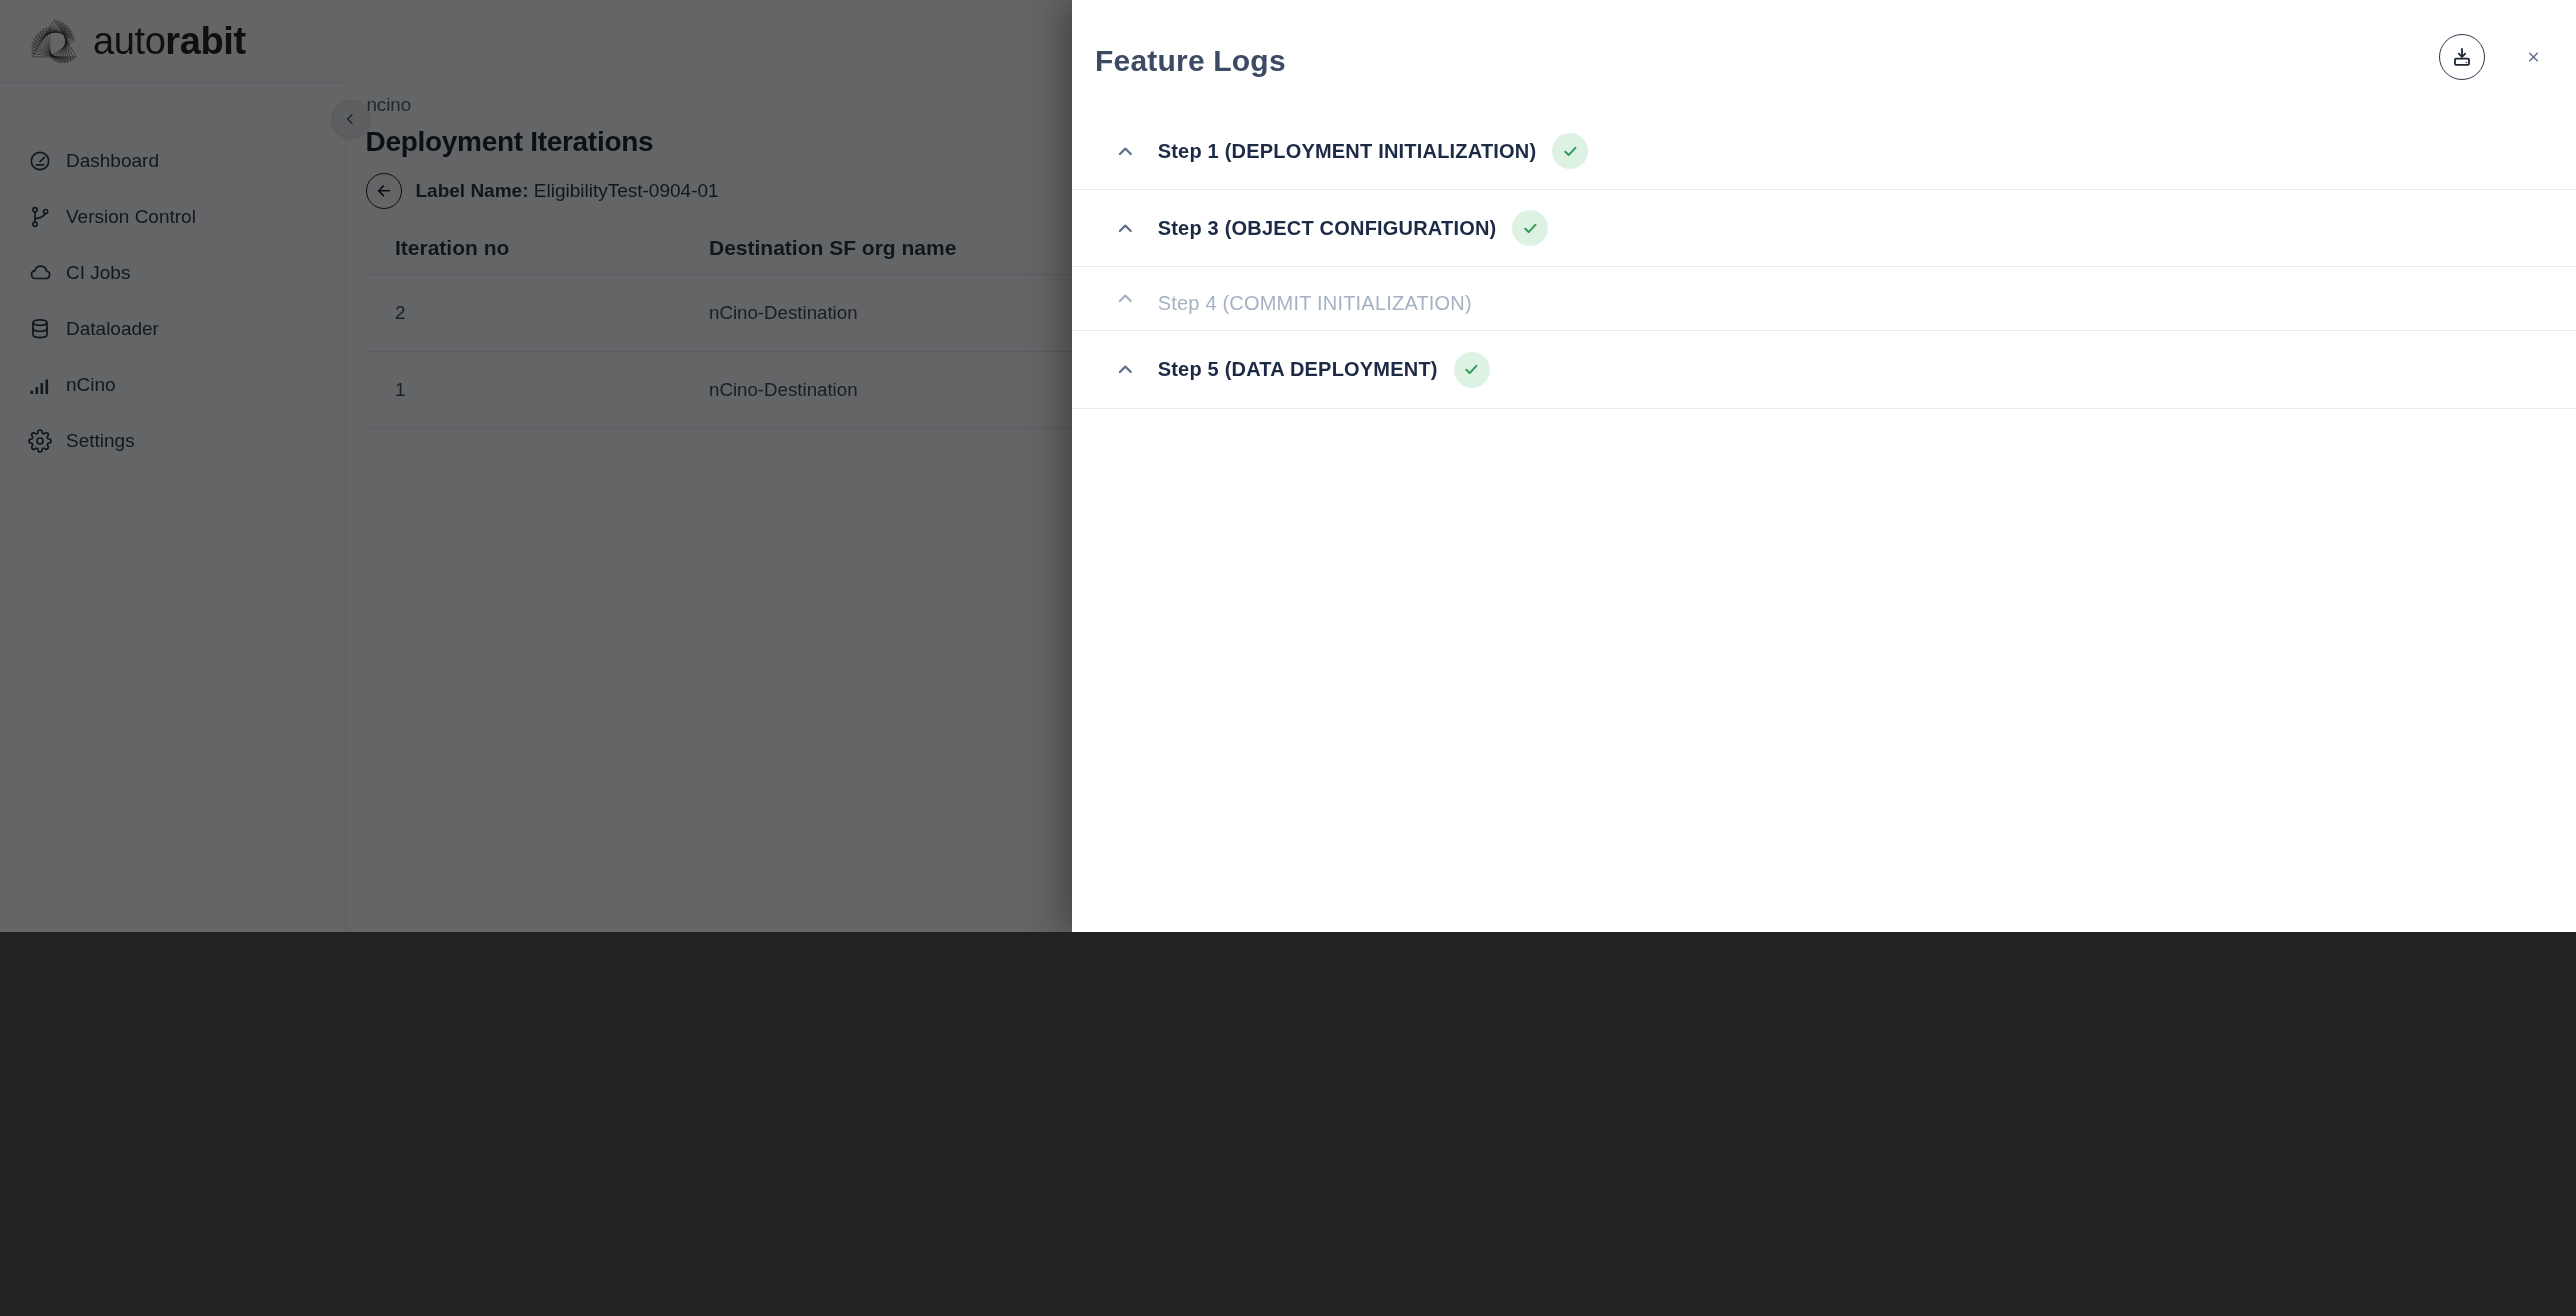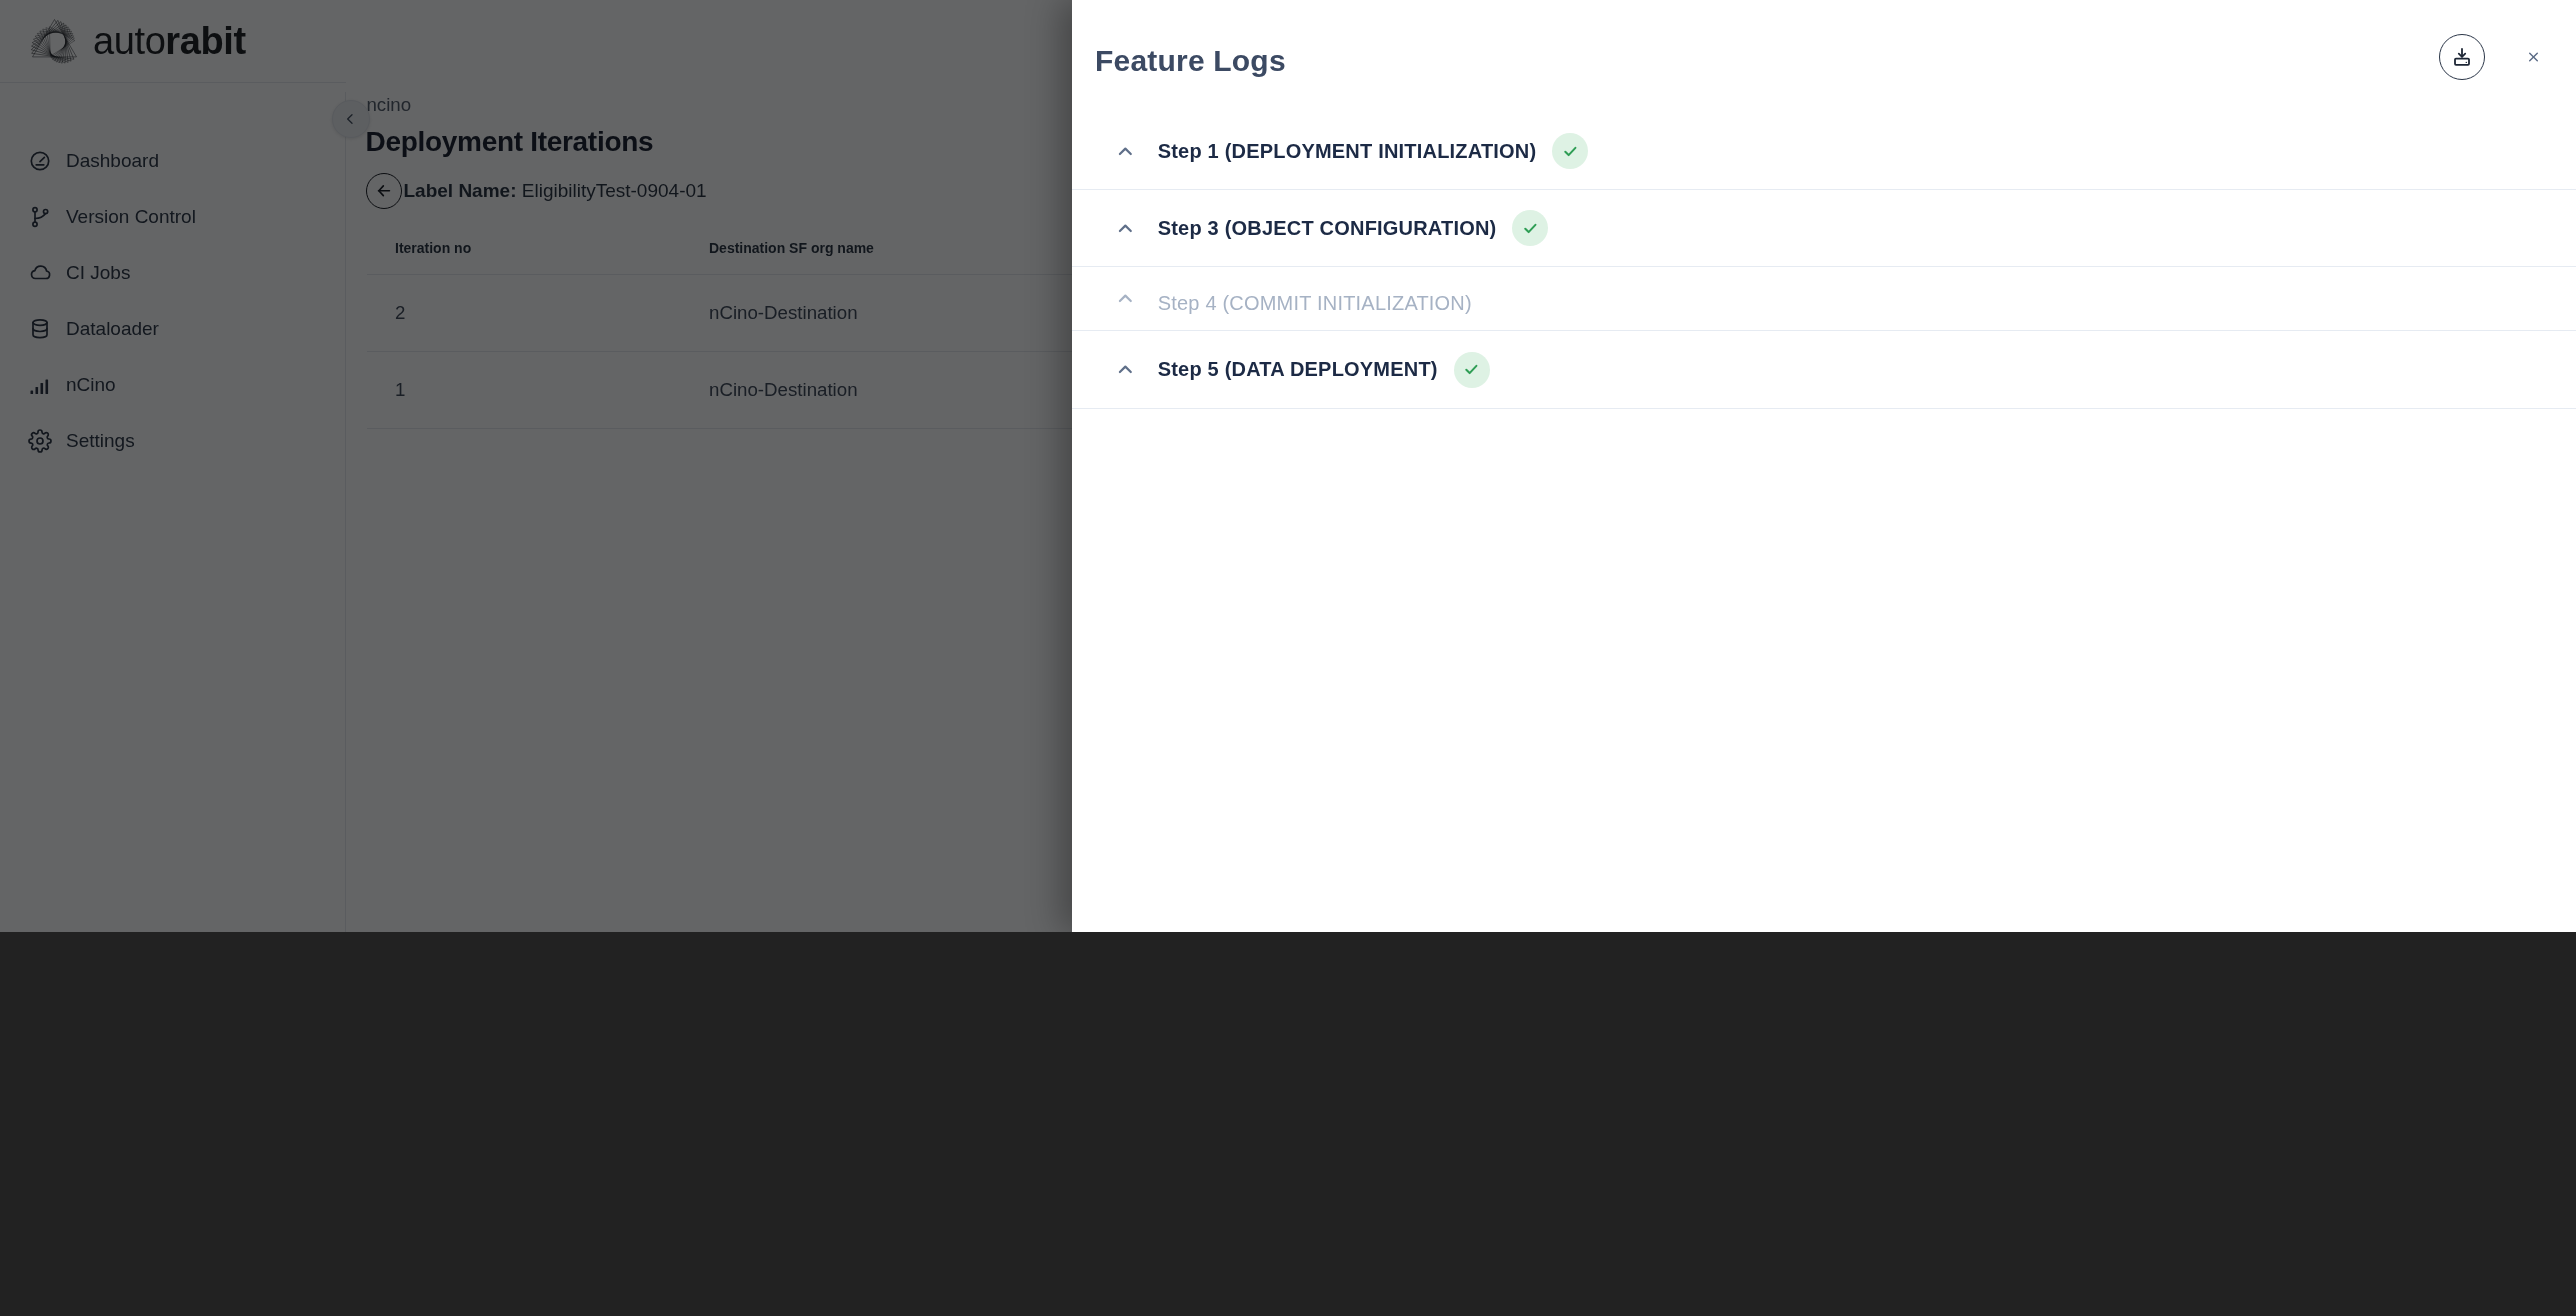--- a/index.html
+++ b/index.html
@@ -26,34 +26,34 @@
 
   .collapse-btn{position:absolute;left:332px;top:100px;width:36px;height:36px;border-radius:50%;
           background:#eceef2;border:0.9px solid #dfe3e9;display:flex;align-items:center;justify-content:center;
           box-shadow:0 0.9px 3.6px rgba(0,0,0,.12);cursor:pointer;z-index:5;}
   .collapse-btn svg{width:16px;height:16px;stroke:#3a4656;fill:none;stroke-width:2;stroke-linecap:round;stroke-linejoin:round;}
 
   
   .main{position:absolute;left:346px;top:82px;right:0;bottom:0;background:#fff;}
   .breadcrumb{position:absolute;left:20.4px;top:11.5px;font-size:18.7px;color:#4b5563;cursor:pointer;}
   .page-title{position:absolute;left:19.5px;top:44px;font-size:28px;font-weight:700;color:#111827;letter-spacing:-0.3px;}
-  .label-row{position:absolute;left:19.5px;top:90px;height:37px;display:flex;align-items:center;gap:2px;}
+  .label-row{position:absolute;left:19.5px;top:90px;height:37px;display:flex;align-items:center;gap:14px;}
   .back-btn{width:36px;height:36px;border-radius:50%;border:1.8px solid #10131a;box-sizing:border-box;
             display:flex;align-items:center;justify-content:center;cursor:pointer;background:transparent;}
   .back-btn svg{width:19.5px;height:19.5px;stroke:#10131a;fill:none;stroke-width:2;stroke-linecap:round;stroke-linejoin:round;}
   .label-text{font-size:19px;color:#1f2937;}
   .label-text b{font-weight:700;margin-right:5.3px;}
 
   .table{position:absolute;left:21px;top:140px;right:0;}
   .t-row{display:flex;align-items:center;border-bottom:0.9px solid #e5e7eb;}
   .t-head{height:52px;}
   .t-body-row{height:76px;cursor:pointer;}
   .c1{width:314px;padding-left:28px;flex:0 0 auto;}
   .c2{flex:1;}
-  .t-head .cell{font-size:14px;font-weight:700;color:#1f2937;}
+  .t-head .cell{font-size:21px;font-weight:700;color:#1f2937;}
   .t-body-row .cell{font-size:18.7px;color:#374151;}
 
   
   .backdrop{position:absolute;inset:0;background:rgba(10,11,13,0.63);z-index:50;}
 
   
   .drawer{position:absolute;left:1072px;top:0;right:0;bottom:0;background:#fff;z-index:60;
           box-shadow:-12.4px 0 32px rgba(0,0,0,0.30);}
   .drawer-title{position:absolute;left:23px;top:44px;font-size:30px;font-weight:700;color:#3c4a63;letter-spacing:0.2px;}
   .download-btn{position:absolute;right:91px;top:34px;width:46px;height:46px;border-radius:50%;

